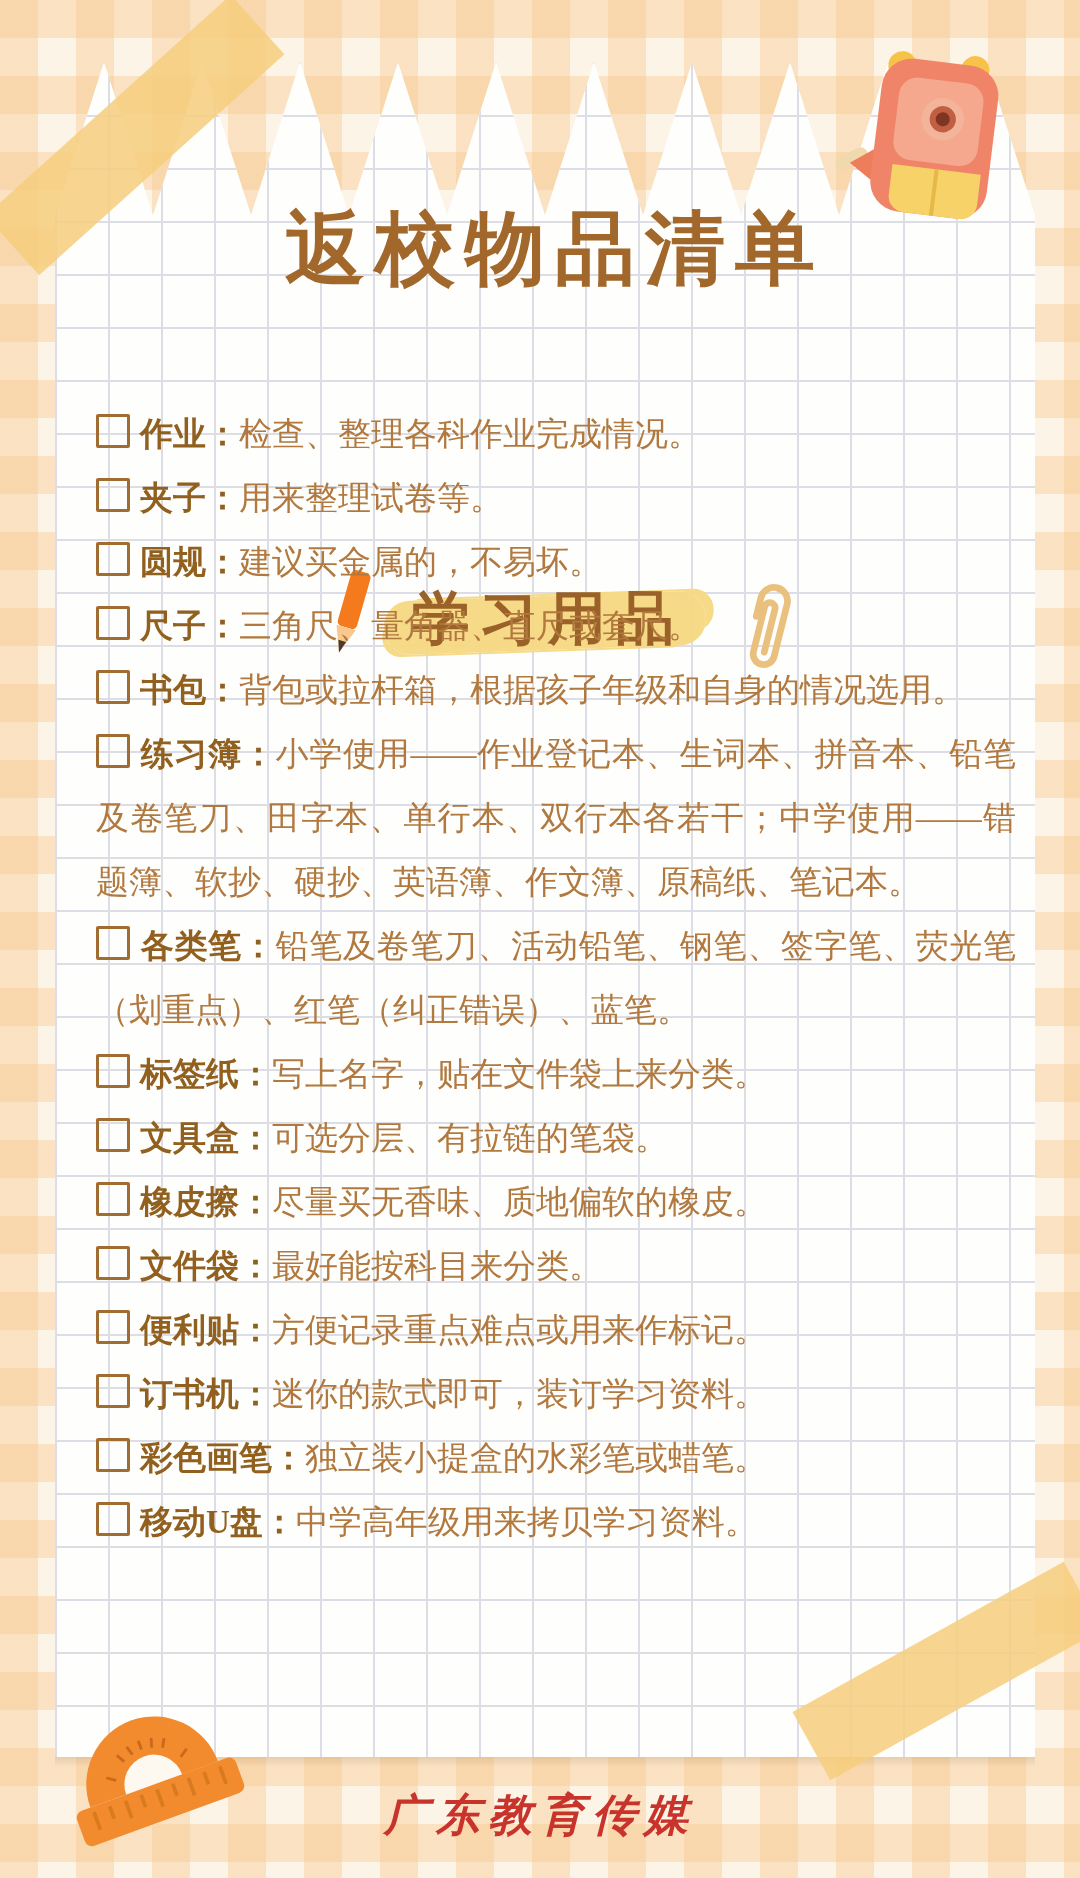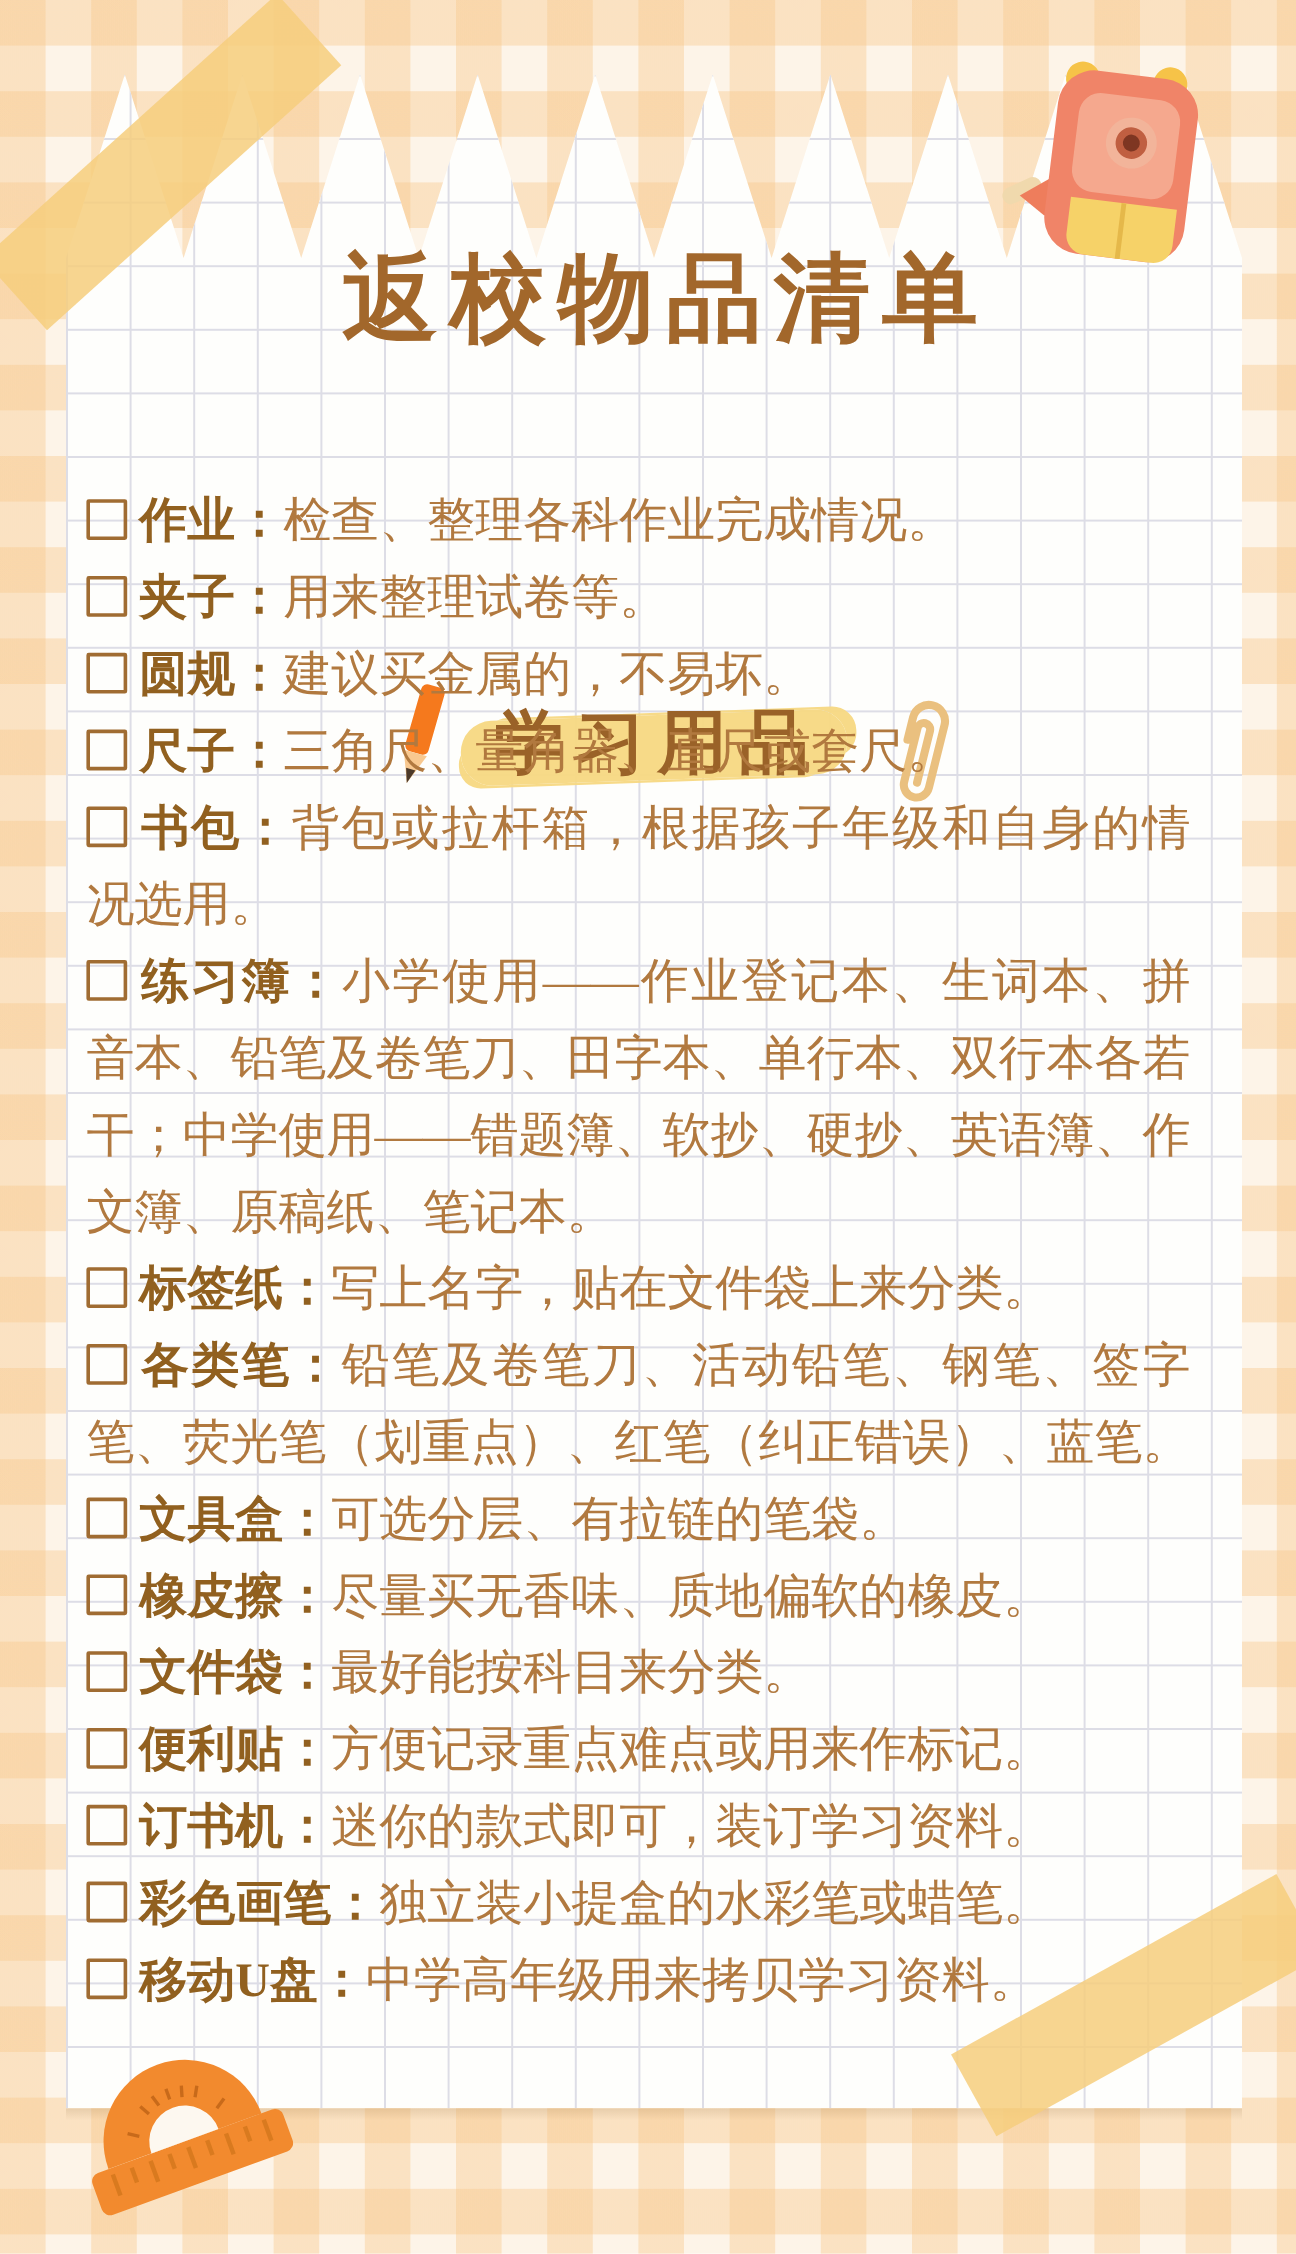--- a/index.html
+++ b/index.html
@@ -57,22 +57,22 @@
     box-shadow:14px -8px 0 -6px var(--highlight-yellow), -10px 10px 0 -8px var(--highlight-yellow);}
   .subtitle{
     position:relative;display:block;text-align:center;
     font-family:"DejaVu Sans","Liberation Sans",sans-serif;font-weight:bold;
     font-size:58px;letter-spacing:10px;color:#9a6228;
   }
   .paperclip{position:absolute;left:742px;top:296px;width:58px;height:106px;transform:rotate(14deg);}
   .sharpener{position:absolute;left:832px;top:48px;width:178px;height:182px;}
   .protractor{position:absolute;left:52px;top:1694px;width:196px;height:158px;transform:rotate(-6deg);}
   .list{
-    position:absolute;left:72px;top:402px;width:920px;
-    font-size:40px;line-height:64px;color:var(--text-brown);
+    position:absolute;left:96px;top:402px;width:920px;
+    font-size:33px;line-height:64px;color:var(--text-brown);
   }
   .item{text-align:justify;}
   .checkbox{
     display:inline-block;width:28px;height:28px;border:3px solid var(--checkbox-brown);
     border-radius:2px;margin-right:10px;vertical-align:-3px;background:transparent;
   }
   .item .label{font-weight:bold;color:var(--label-brown);}
   .item .desc{color:var(--text-brown);}
   .footer-logo{
     position:absolute;left:0;top:1786px;width:1080px;text-align:center;
@@ -130,23 +130,23 @@
   <div class="item"><span class="checkbox"></span><span class="label">夹子：</span><span class="desc">用来整理试卷等。</span></div>
 
   <div class="item"><span class="checkbox"></span><span class="label">圆规：</span><span class="desc">建议买金属的，不易坏。</span></div>
 
   <div class="item"><span class="checkbox"></span><span class="label">尺子：</span><span class="desc">三角尺、量角器、直尺或套尺。</span></div>
 
   <div class="item"><span class="checkbox"></span><span class="label">书包：</span><span class="desc">背包或拉杆箱，根据孩子年级和自身的情况选用。</span></div>
 
   <div class="item"><span class="checkbox"></span><span class="label">练习簿：</span><span class="desc">小学使用——作业登记本、生词本、拼音本、铅笔及卷笔刀、田字本、单行本、双行本各若干；中学使用——错题簿、软抄、硬抄、英语簿、作文簿、原稿纸、笔记本。</span></div>
 
+  <div class="item"><span class="checkbox"></span><span class="label">各类笔：</span><span class="desc">铅笔及卷笔刀、活动铅笔、钢笔、签字笔、荧光笔（划重点）、红笔（纠正错误）、蓝笔。</span></div>
+
   <div class="item"><span class="checkbox"></span><span class="label">标签纸：</span><span class="desc">写上名字，贴在文件袋上来分类。</span></div>
-
-  <div class="item"><span class="checkbox"></span><span class="label">各类笔：</span><span class="desc">铅笔及卷笔刀、活动铅笔、钢笔、签字笔、荧光笔（划重点）、红笔（纠正错误）、蓝笔。</span></div>
 
   <div class="item"><span class="checkbox"></span><span class="label">文具盒：</span><span class="desc">可选分层、有拉链的笔袋。</span></div>
 
   <div class="item"><span class="checkbox"></span><span class="label">橡皮擦：</span><span class="desc">尽量买无香味、质地偏软的橡皮。</span></div>
 
   <div class="item"><span class="checkbox"></span><span class="label">文件袋：</span><span class="desc">最好能按科目来分类。</span></div>
 
   <div class="item"><span class="checkbox"></span><span class="label">便利贴：</span><span class="desc">方便记录重点难点或用来作标记。</span></div>
 
   <div class="item"><span class="checkbox"></span><span class="label">订书机：</span><span class="desc">迷你的款式即可，装订学习资料。</span></div>
@@ -179,14 +179,15 @@
         <line x1="124" y1="104" x2="124" y2="118"></line>
         <line x1="142" y1="104" x2="142" y2="124"></line>
         <line x1="160" y1="104" x2="160" y2="118"></line>
         <line x1="178" y1="104" x2="178" y2="124"></line>
       </g>
     </g>
   </svg>
 
   <div class="tape tape-br"></div>
 
+  <div class="footer-logo">广东教育传媒</div>
 
 </div>
 
 </body></html>

